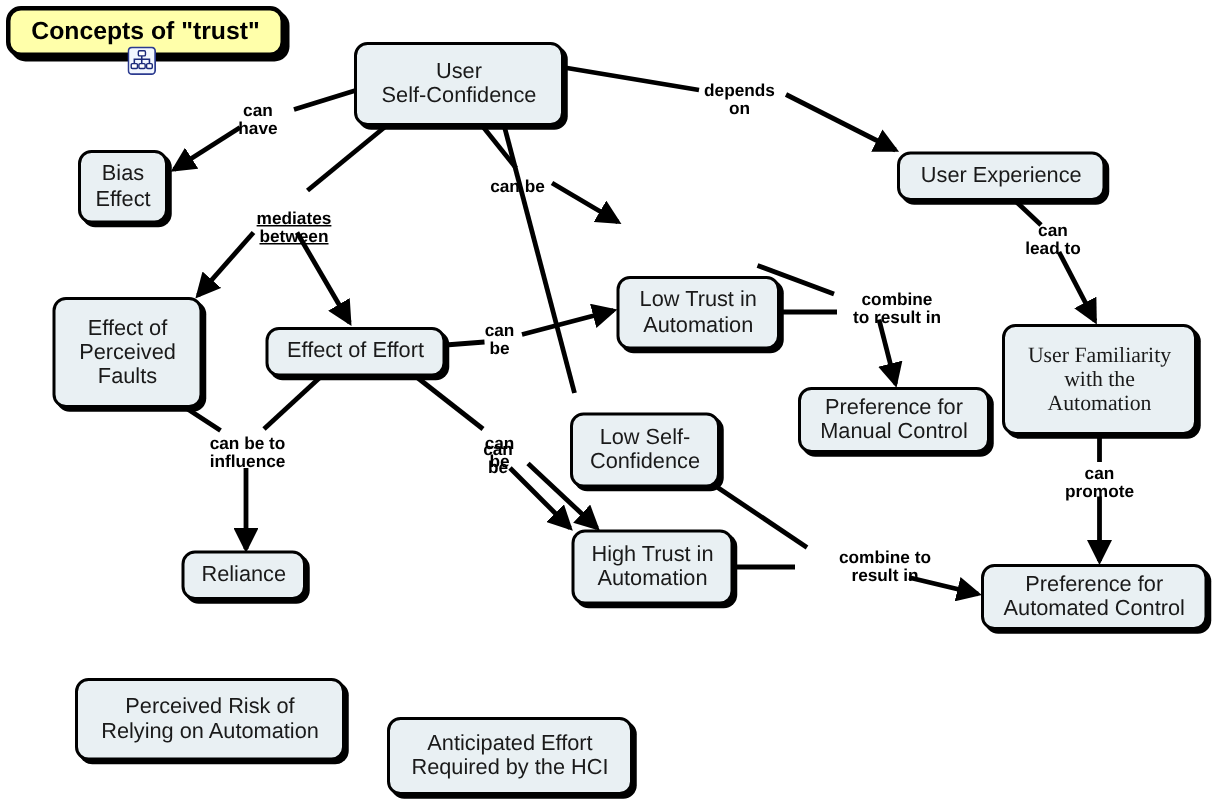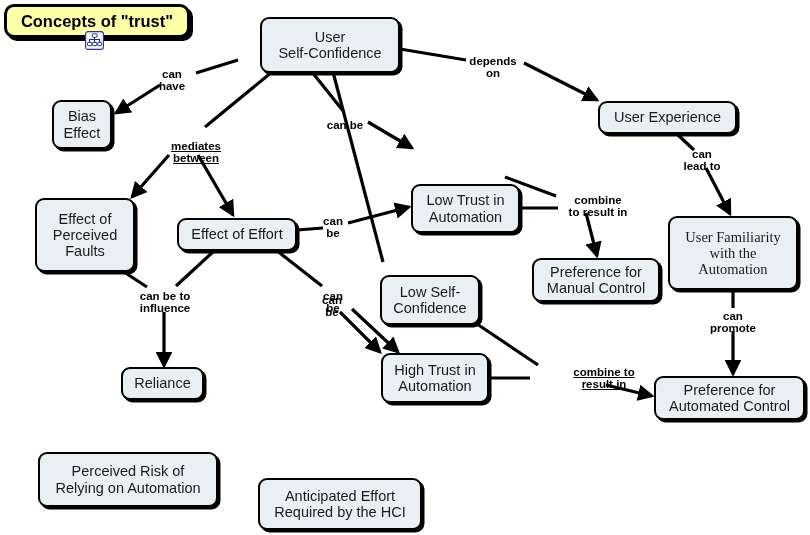--- a/index.html
+++ b/index.html
@@ -141,21 +141,21 @@
   </div>
   <svg class="map-icon" style="left:85px; top:31px;" viewBox="0 0 20 20" xmlns="http://www.w3.org/2000/svg">
     <rect x="0.6" y="0.6" width="18.8" height="18.8" rx="2.6" fill="#f2f7ff" stroke="#2b3a8f" stroke-width="1.2"></rect>
     <rect x="7.6" y="3" width="5" height="3.6" rx="0.8" fill="#ffffff" stroke="#1b2a7a" stroke-width="1"></rect>
     <rect x="2.6" y="12" width="4.4" height="3.4" rx="0.8" fill="#ffffff" stroke="#1b2a7a" stroke-width="1"></rect>
     <rect x="8" y="12" width="4.4" height="3.4" rx="0.8" fill="#ffffff" stroke="#1b2a7a" stroke-width="1"></rect>
     <rect x="13.4" y="12" width="4" height="3.4" rx="0.8" fill="#ffffff" stroke="#1b2a7a" stroke-width="1"></rect>
     <path d="M10 6.6 L10 9 M10 9 L4.8 9 L4.8 12 M10 9 L10 12 M10 9 L15.4 9 L15.4 12" fill="none" stroke="#1b2a7a" stroke-width="1.1"></path>
   </svg>
 
-  <div class="node" style="left:236px; top:17px; width:140px; height:56px;margin-left:24px;">
+  <div class="node" style="left:236px; top:28px; width:140px; height:56px;">
     <span class="txt">User
 Self-Confidence</span>
   </div>
 
   <div class="node" style="left:52px; top:100px; width:60px; height:49px;">
     <span class="txt">Bias
 Effect</span>
   </div>
 
   <div class="node" style="left:35px; top:198px; width:100px; height:74px;">
@@ -201,21 +201,21 @@
   <div class="node" style="left:381px; top:353px; width:108px; height:50px;">
     <span class="txt">High Trust in
 Automation</span>
   </div>
 
   <div class="node" style="left:654px; top:376px; width:151px; height:44px;">
     <span class="txt">Preference for
 Automated Control</span>
   </div>
 
-  <div class="node" style="left:38px; top:452px; width:180px; height:55px;justify-content:center;">
+  <div class="node" style="left:50px; top:452px; width:180px; height:55px;justify-content:center;">
     <span class="txt">Perceived Risk of
 Relying on Automation</span>
   </div>
 
   <div class="node" style="left:258px; top:478px; width:164px; height:52px;">
     <span class="txt">Anticipated Effort
 Required by the HCI</span>
   </div>
 
   <div class="link-label" style="left:172px; top:68px;">can
@@ -243,16 +243,16 @@
 
   <div class="link-label" style="left:702px; top:148px;">can
 lead to</div>
 
   <div class="link-label" style="left:733px; top:310px;">can
 promote</div>
 
   <div class="link-label" style="left:598px; top:194px;">combine
 to result in</div>
 
-  <div class="link-label" style="left:604px; top:366px;text-decoration:underline;">combine to
+  <div class="link-label" style="left:590px; top:366px;">combine to
 result in</div>
 
 </div>
 
 </body></html>

